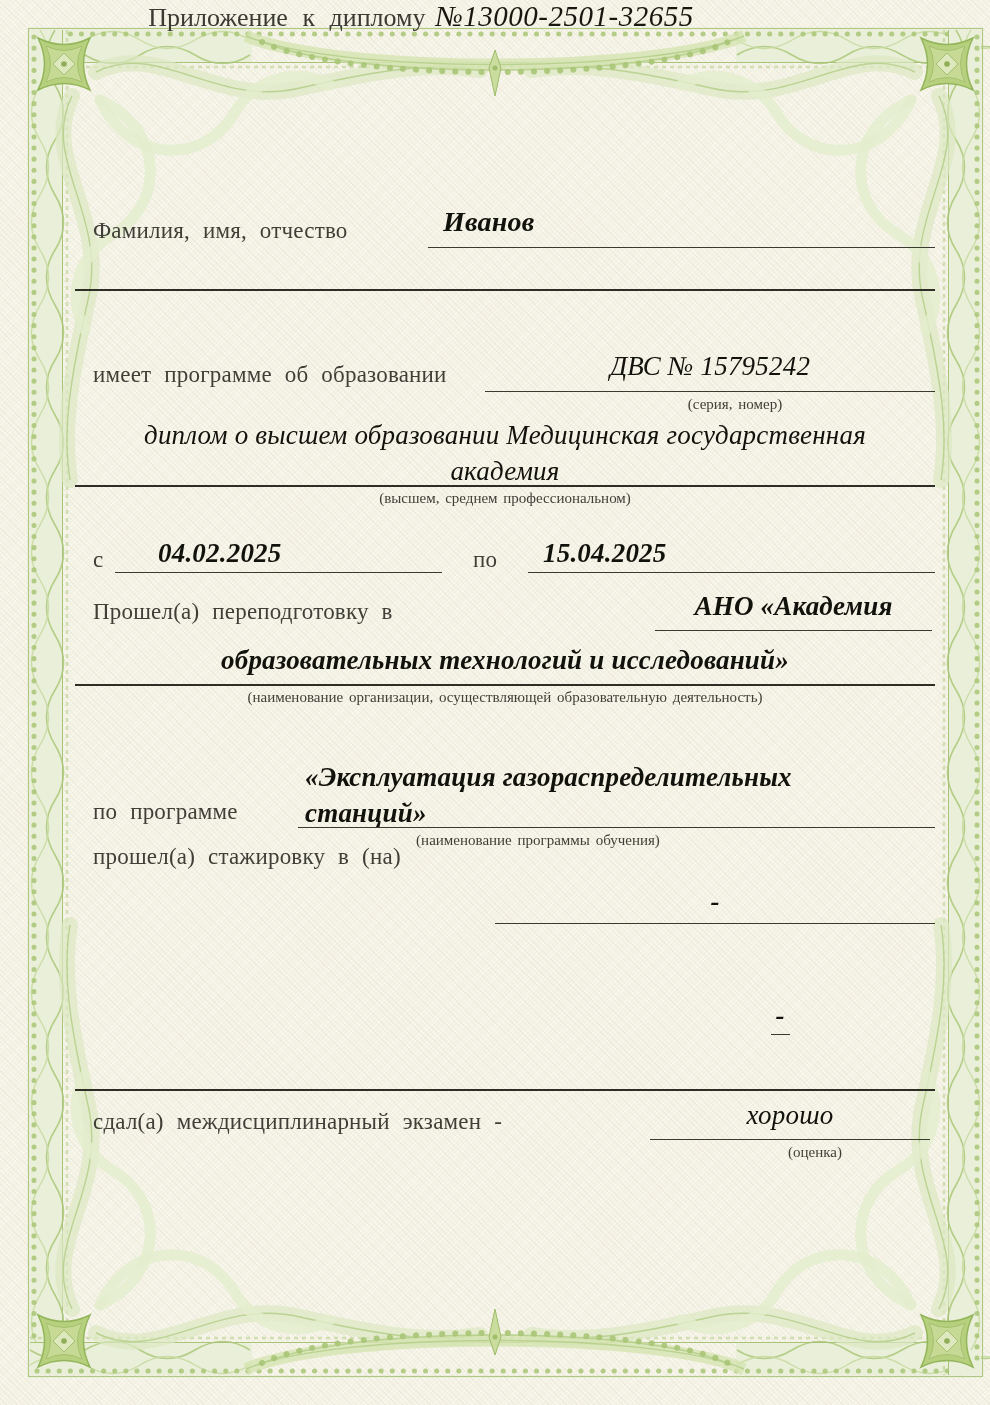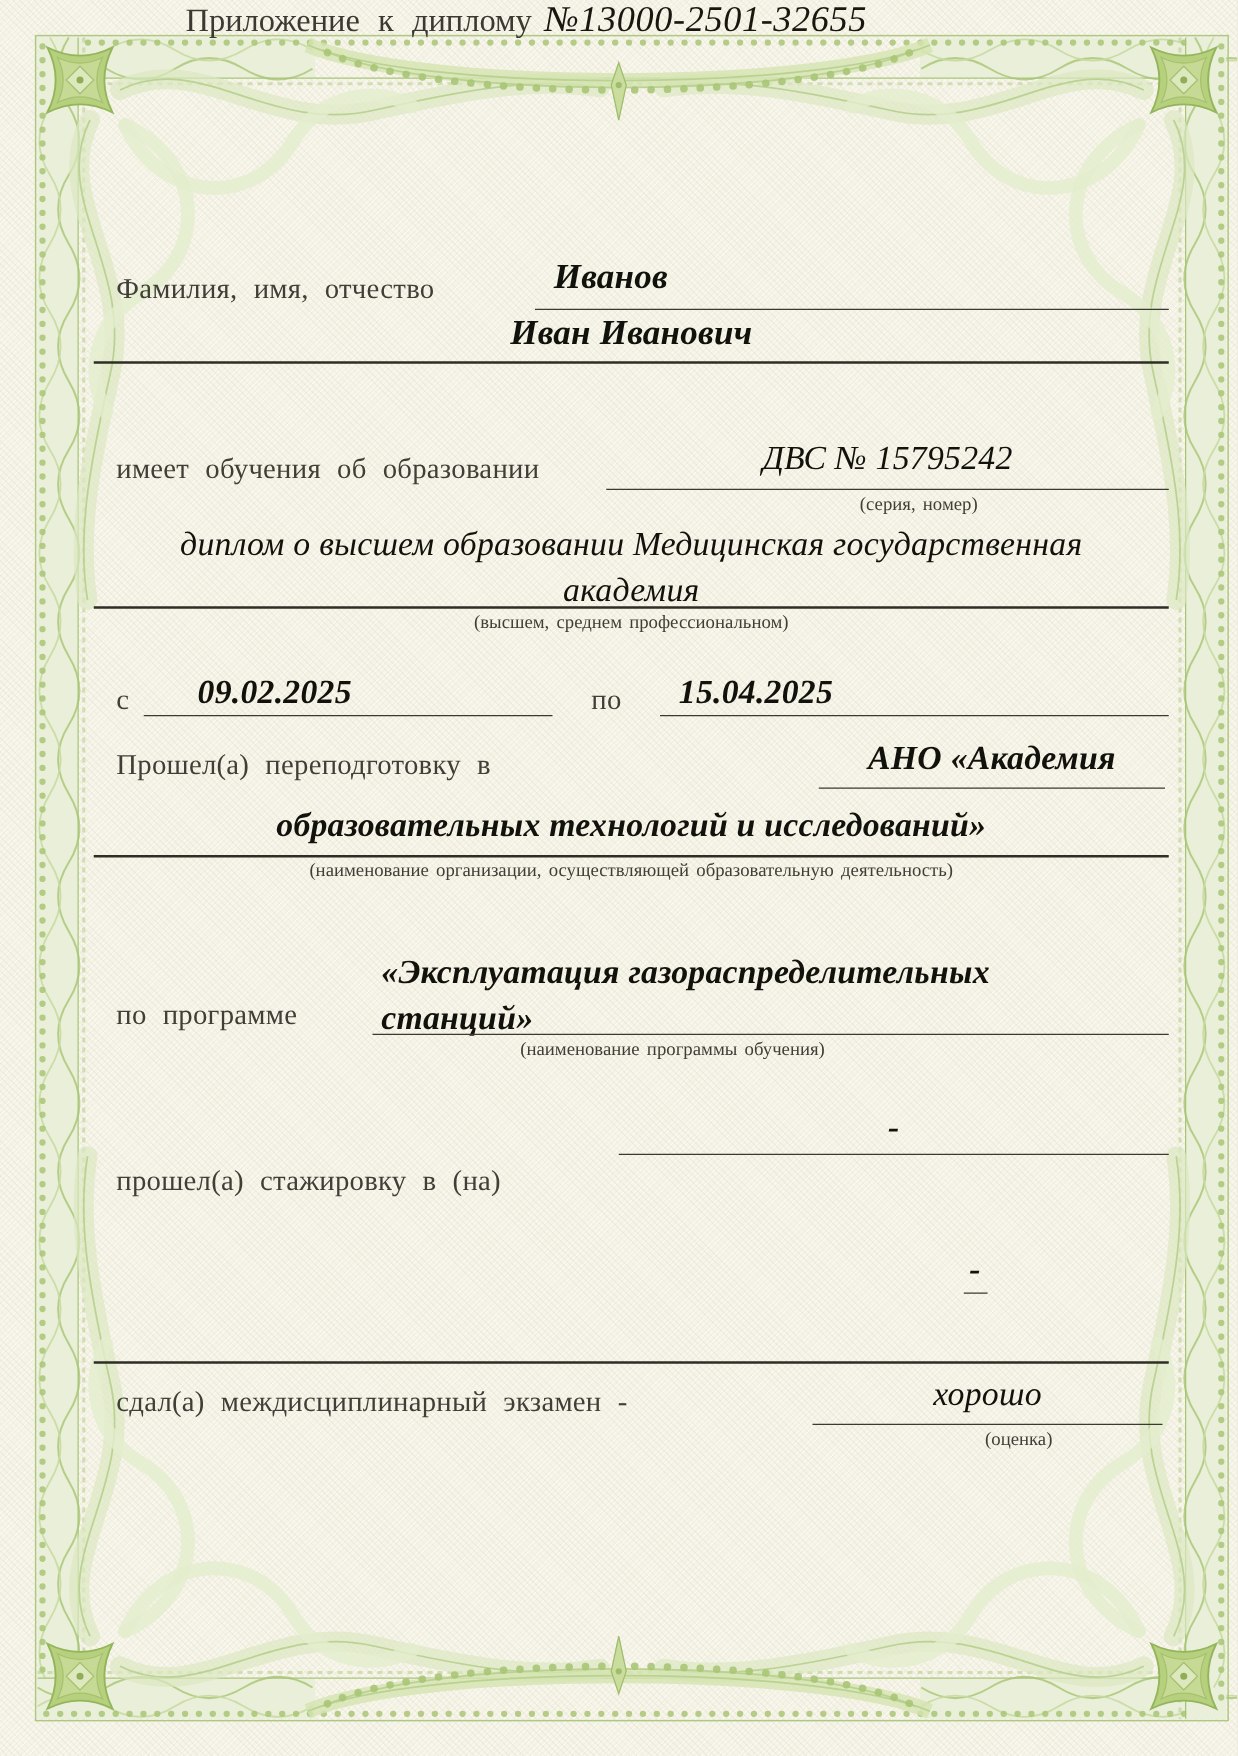--- a/index.html
+++ b/index.html
@@ -69,21 +69,21 @@
   #ret-ln1{left:655px;top:630px;width:277px;}
   #ret-v2{left:75px;top:645px;width:860px;}
   #ret-ln2{left:75px;top:684px;width:860px;}
   #ret-cap{left:75px;top:689px;width:860px;}
 
   #prog-label{left:93px;top:799px;}
   #prog-v{left:305px;top:761px;width:640px;}
   #prog-ln{left:298px;top:827px;width:637px;}
   #prog-cap{left:298px;top:832px;width:480px;}
 
-  #int-label{left:93px;top:932px;font-family:Liberation Serif, serif;}
+  #int-label{left:93px;top:844px;font-family:Liberation Serif, serif;}
   #int-v{left:495px;top:886px;width:440px;}
   #int-ln{left:495px;top:923px;width:440px;}
 
   #th-label{left:93px;top:1008px;}
   #th-v{left:760px;top:1000px;width:40px;}
   #th-ln1{left:771px;top:1034px;width:19px;}
   #th-ln2{left:75px;top:1089px;width:860px;}
 
   #ex-label{left:93px;top:1109px;}
   #ex-v{left:650px;top:1100px;width:280px;}
@@ -149,37 +149,36 @@
     <use href="#swag" transform="translate(0,1405) scale(1,-1)"></use>
   </svg>
 
   <div class="abs" id="title-row">
     <span id="title-label">Приложение к диплому</span><span id="title-number">№13000-2501-32655</span>
   </div>
 
   <div class="abs lbl" id="fio-label">Фамилия, имя, отчество</div>
   <div class="abs val" id="fio-v1">Иванов</div>
   <div class="abs ln" id="fio-ln1"></div>
-  <div class="abs val ctr" id="fio-v2">Иван Иванович</div>
   <div class="abs lnthick" id="fio-ln2"></div>
 
-  <div class="abs lbl" id="doc-label">имеет обучения об образовании</div>
+  <div class="abs lbl" id="doc-label">имеет программе об образовании</div>
   <div class="abs vallight ctr" id="doc-v">ДВС № 15795242</div>
   <div class="abs ln" id="doc-ln"></div>
   <div class="abs cap ctr" id="doc-cap">(серия, номер)</div>
 
   <div class="abs ctr wrap2" id="dip-v">
     <span class="vallight">диплом о высшем образовании Медицинская государственная</span><br>
     <span class="vallight">академия</span>
   </div>
   <div class="abs lnthick" id="dip-ln"></div>
   <div class="abs cap ctr" id="dip-cap">(высшем, среднем профессиональном)</div>
 
   <div class="abs lbl" id="date-from-label">с</div>
-  <div class="abs val" id="date-from-v">09.02.2025</div>
+  <div class="abs val" id="date-from-v">04.02.2025</div>
   <div class="abs ln" id="date-ln1"></div>
   <div class="abs lbl" id="date-to-label">по</div>
   <div class="abs val" id="date-to-v">15.04.2025</div>
   <div class="abs ln" id="date-ln2"></div>
 
   <div class="abs lbl" id="ret-label">Прошел(а) переподготовку в</div>
   <div class="abs val ctr" id="ret-v1">АНО «Академия</div>
   <div class="abs ln" id="ret-ln1"></div>
   <div class="abs val ctr" id="ret-v2">образовательных технологий и исследований»</div>
   <div class="abs lnthick" id="ret-ln2"></div>

